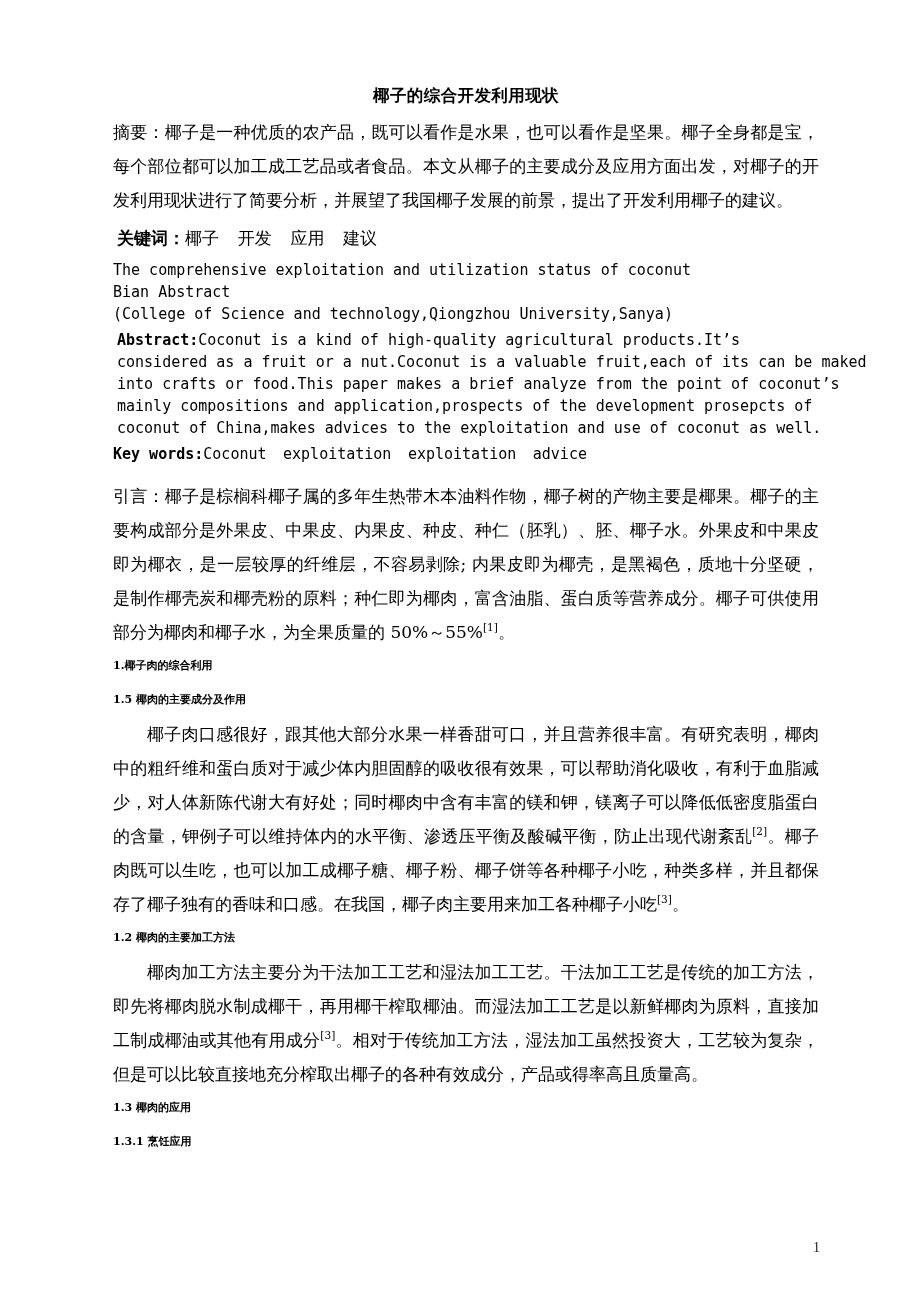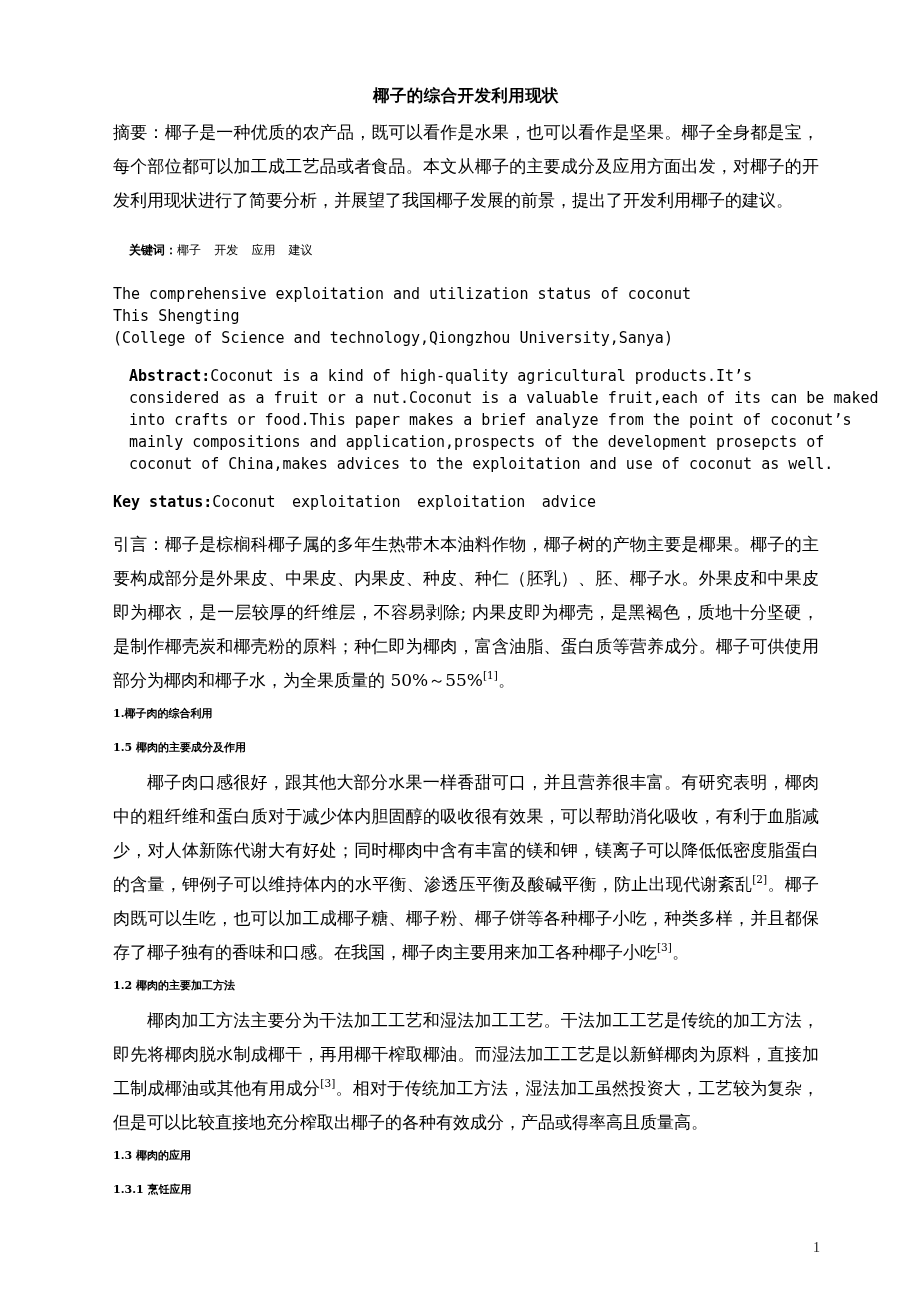--- a/index.html
+++ b/index.html
@@ -50,41 +50,41 @@
   .cn-para .lead {
     font-family: "DejaVu Sans", "Liberation Sans", sans-serif;
     font-weight: normal;
     font-size: 17px;
   }
   .indent { text-indent: 2em; }
 
   
   .cn-keywords {
     font-family: "DejaVu Serif", "Liberation Serif", serif;
-    font-size: 12px;
+    font-size: 17px;
     line-height: 34px;
-    margin: 16px;
+    margin: 4px;
   }
   .cn-keywords .lead {
     font-family: "DejaVu Sans", "Liberation Sans", sans-serif;
     font-weight: bold;
   }
   .kw-sp { display: inline-block; width: 1.1em; }
 
   
   .en-block {
     font-family: "DejaVu Sans Mono", "Liberation Mono", monospace;
     font-size: 15px;
     line-height: 22px;
     margin: 2px 0 0 0;
   }
   .en-center { text-align: left; }
   .en-just {
     text-align: justify;
-    margin: 16px;
+    margin: 4px;
   }
   .en-just > span { display: block; }
   .en-lead {
     font-weight: bold;
   }
   .en-line {
     white-space: nowrap;
   }
 
   
@@ -124,32 +124,32 @@
   <div class="content">
 
     <h1 class="doc-title">椰子的综合开发利用现状</h1>
 
     <p class="cn-para"><span class="lead">摘要：</span><span>椰子是一种优质的农产品，既可以看作是水果，也可以看作是坚果。椰子全身都是宝，每个部位都可以加工成工艺品或者食品。本文从椰子的主要成分及应用方面出发，对椰子的开发利用现状进行了简要分析，并展望了我国椰子发展的前景，提出了开发利用椰子的建议。</span></p>
 
     <p class="cn-keywords"><span class="lead">关键词：</span><span>椰子</span><span class="kw-sp"></span><span>开发</span><span class="kw-sp"></span><span>应用</span><span class="kw-sp"></span><span>建议</span></p>
 
     <div class="en-block">
       <div class="en-center">The comprehensive exploitation and utilization status of coconut</div>
-      <div class="en-center">This Shengting</div>
+      <div class="en-center">Bian Abstract</div>
       <div class="en-center">(College of  Science and technology,Qiongzhou University,Sanya)</div>
 
       <div class="en-just">
         <span class="en-line"><span class="en-lead">Abstract:</span><span>Coconut is a kind of high-quality agricultural products.It’s</span></span>
         <span class="en-line">considered as a fruit or a nut.Coconut is a valuable fruit,each of its can be maked</span>
         <span class="en-line">into crafts or food.This paper makes a brief analyze from the point of coconut’s</span>
         <span class="en-line">mainly compositions and application,prospects of the development prosepcts of</span>
         <span class="en-line">coconut of China,makes advices to the exploitation and use of coconut as well.</span>
       </div>
 
-      <div><span class="en-lead">Key status:</span><span>Coconut</span><span class="kw-sp"></span><span>exploitation</span><span class="kw-sp"></span><span>exploitation</span><span class="kw-sp"></span><span>advice</span></div>
+      <div><span class="en-lead">Key words:</span><span>Coconut</span><span class="kw-sp"></span><span>exploitation</span><span class="kw-sp"></span><span>exploitation</span><span class="kw-sp"></span><span>advice</span></div>
     </div>
 
     <div class="gap-small"></div>
 
     <p class="cn-para"><span class="lead">引言：</span><span>椰子是棕榈科椰子属的多年生热带木本油料作物，椰子树的产物主要是椰果。椰子的主要构成部分是外果皮、中果皮、内果皮、种皮、种仁（胚乳）、胚、椰子水。外果皮和中果皮即为椰衣，是一层较厚的纤维层，不容易剥除; 内果皮即为椰壳，是黑褐色，质地十分坚硬，是制作椰壳炭和椰壳粉的原料；种仁即为椰肉，富含油脂、蛋白质等营养成分。椰子可供使用部分为椰肉和椰子水，为全果质量的 50%～55%</span><sup>[1]</sup><span>。</span></p>
 
     <p class="sec-h"><span class="sec-num">1.</span><span>椰子肉的综合利用</span></p>
 
     <p class="sec-h"><span class="sec-num">1.5 </span><span>椰肉的主要成分及作用</span></p>
 

